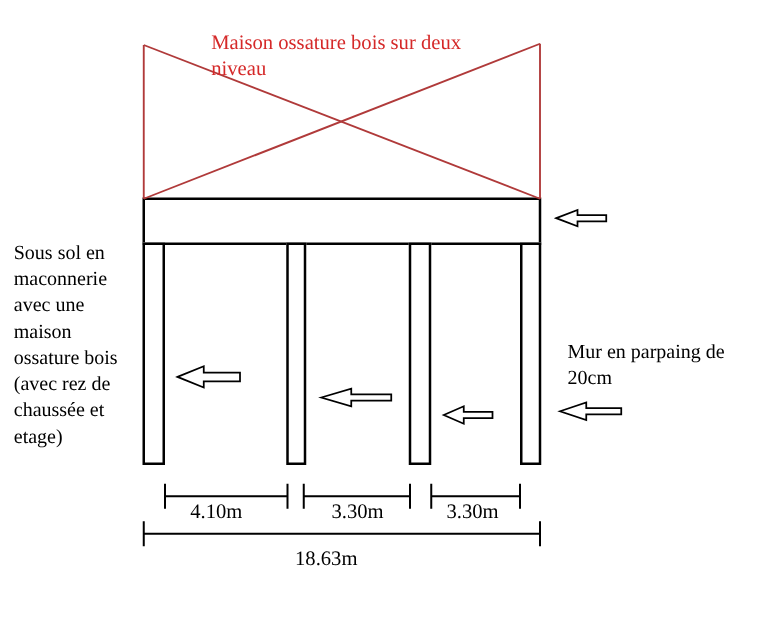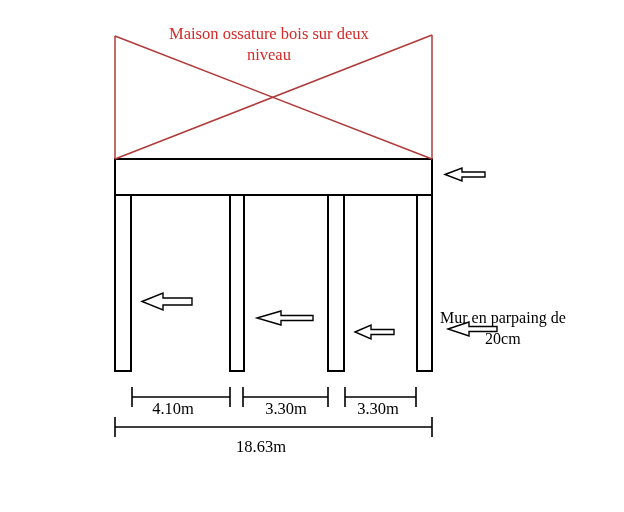--- a/index.html
+++ b/index.html
@@ -27,30 +27,29 @@
   .wall  { top: 194px; height: 178px; }
   .wall1 { left: 114px; width: 18px; }
   .wall2 { left: 229px; width: 16px; }
   .wall3 { left: 327px; width: 18px; }
   .wall4 { left: 416px; width: 17px; }
   .label {
     position: absolute;
     white-space: pre;
     font-size: 16px;
     line-height: 21px;
-    text-align: center;
   }
   .title-label {
     left: 169px; top: 23px;
     color: #d52929;
     font-size: 16.5px;
   }
   .left-note  { left: 11px;  top: 192px; }
   .beam-note  { left: 496px; top: 152px; }
-  .wall-note  { left: 440px; top: 271px; margin-top: 36px; }
+  .wall-note  { left: 454px; top: 271px; }
   .dim-label {
     position: absolute;
     transform: translateX(-50%);
     font-size: 16.5px;
     white-space: pre;
   }
   .dim-bay1  { left: 173px; top: 399px; }
   .dim-bay2  { left: 286px; top: 399px; }
   .dim-bay3  { left: 378px; top: 399px; }
   .dim-total { left: 261px; top: 437px; }
@@ -87,20 +86,28 @@
       <polygon points="142,301.5 163,293 163,298 192,298 192,305 163,305 163,310"></polygon>
       <polygon points="257,318 281,311 281,315.5 313,315.5 313,320.5 281,320.5 281,325"></polygon>
       <polygon points="355,332 371,325 371,329.5 394,329.5 394,334.5 371,334.5 371,339"></polygon>
       <polygon points="448,329 469,322 469,326.5 497,326.5 497,331.5 469,331.5 469,336"></polygon>
     </g>
   </svg>
 
   <div class="label title-label">Maison ossature bois sur deux
 niveau</div>
 
+  <div class="label left-note">Sous sol en
+maconnerie
+avec une
+maison
+ossature bois
+(avec rez de
+chaussée et
+etage)</div>
 
 
   <div class="label wall-note">Mur en parpaing de
 20cm</div>
 
   <div class="dim-label dim-bay1">4.10m</div>
   <div class="dim-label dim-bay2">3.30m</div>
   <div class="dim-label dim-bay3">3.30m</div>
   <div class="dim-label dim-total">18.63m</div>
 

